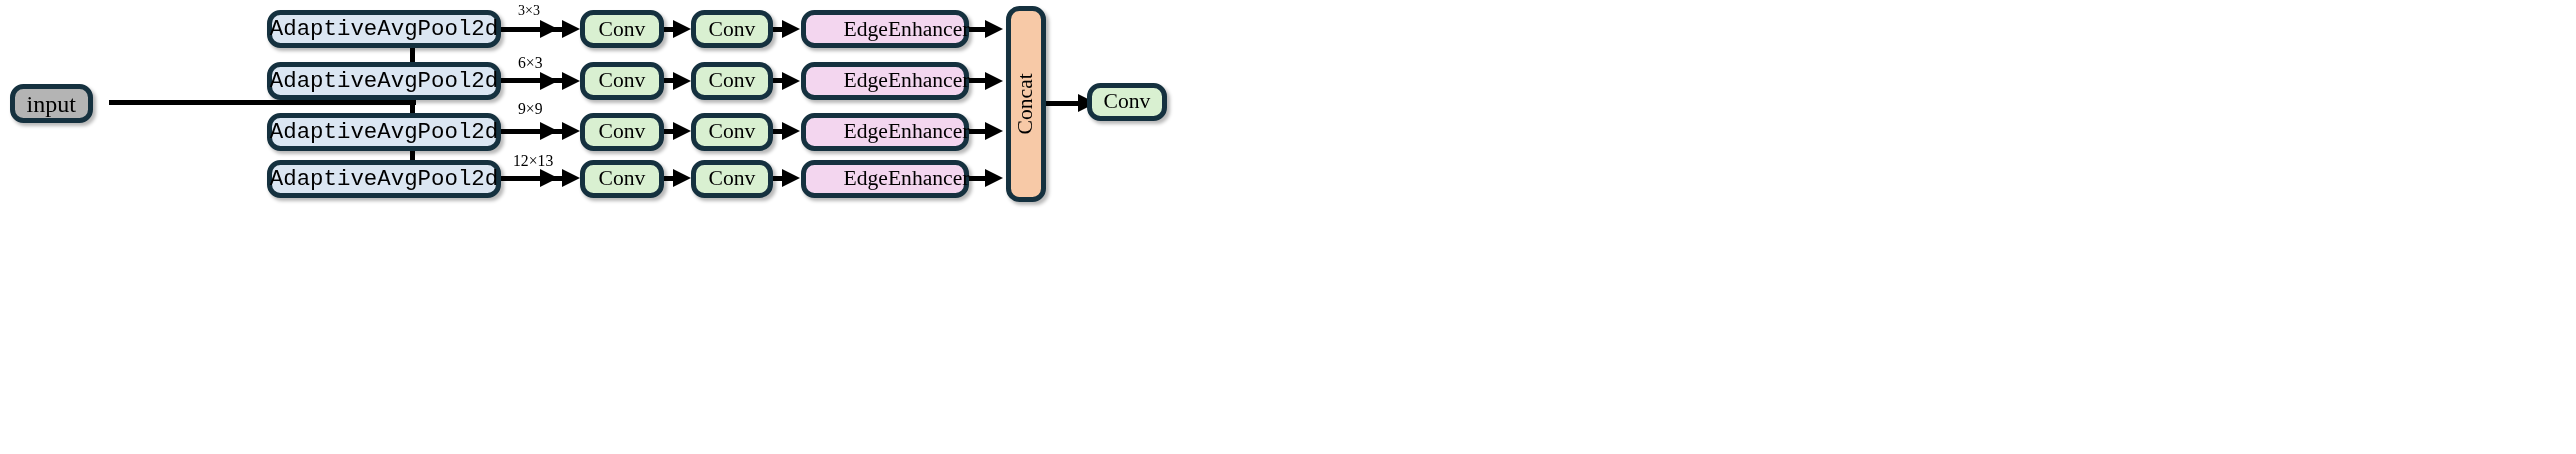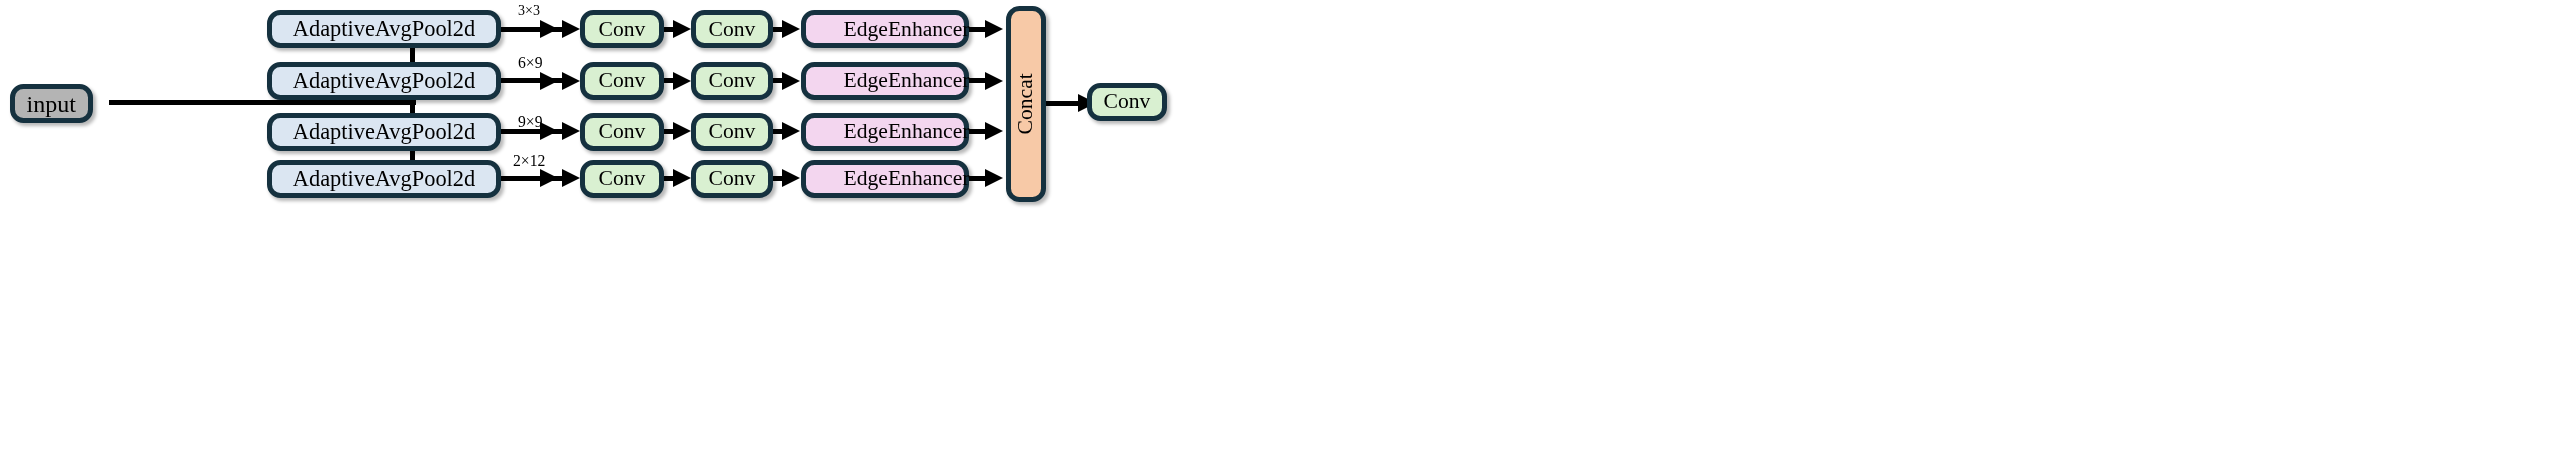--- a/index.html
+++ b/index.html
@@ -31,21 +31,21 @@
     white-space: nowrap;
     box-shadow: 2.2px 3px 3.7px rgba(0,0,0,0.28);
   }
   .node-label {
     display: block;
     font-weight: 400;
   }
 
   
   .c-input  { background: #b4b4b4; }
-  .c-pool   { background: #dbe6f2; }
+  .c-pool   { background: #dbe6f2; font-family: Liberation Mono, monospace; }
   .c-conv   { background: #d9f0d1; align-items: center; }
   .c-edge   { background: #f3d6ef; padding-left: 43px; }
   .c-concat { background: #f7c9a7; }
 
   
   .node.vertical .node-label {
     transform: rotate(-90deg);
     transform-origin: center center;
   }
 
@@ -122,21 +122,21 @@
 
   <div class="hline" style="left: 410px; top: 78px; width: 131px; background: rgb(0, 0, 0);"></div>
   <div class="arrowhead" style="left: 540px; top: 72px; border-left-color: rgb(0, 0, 0);"></div>
 
   <div class="node c-pool" style="left: 267px; top: 62px; width: 234px; height: 38px; font-size: 22.4px; background: rgb(219, 230, 242); border-color: rgb(21, 49, 63);">
       <span class="node-label">AdaptiveAvgPool2d</span>
     </div>
 
   <div class="hline" style="left: 501px; top: 78px; width: 63px; background: rgb(0, 0, 0);"></div>
   <div class="arrowhead" style="left: 562px; top: 72px; border-left-color: rgb(0, 0, 0);"></div>
-  <div class="kcap" style="left:518px; top:55px; font-size:15.7px;">6×9</div>
+  <div class="kcap" style="left:518px; top:55px; font-size:15.7px;">6×3</div>
 
   <div class="node c-conv" style="left: 580px; top: 62px; width: 84px; height: 38px; font-size: 21.6px; background: rgb(217, 240, 209); border-color: rgb(21, 49, 63);">
       <span class="node-label">Conv</span>
     </div>
 
   <div class="hline" style="left: 664px; top: 78px; width: 18px; background: rgb(0, 0, 0);"></div>
   <div class="arrowhead" style="left: 673px; top: 72px; border-left-color: rgb(0, 0, 0);"></div>
 
   <div class="node c-conv" style="left: 691px; top: 62px; width: 82px; height: 38px; font-size: 21.6px; background: rgb(217, 240, 209); border-color: rgb(21, 49, 63);">
       <span class="node-label">Conv</span>
@@ -154,21 +154,21 @@
 
   <div class="hline" style="left: 410px; top: 129px; width: 131px; background: rgb(0, 0, 0);"></div>
   <div class="arrowhead" style="left: 540px; top: 122px; border-left-color: rgb(0, 0, 0);"></div>
 
   <div class="node c-pool" style="left: 267px; top: 113px; width: 234px; height: 38px; font-size: 22.4px; background: rgb(219, 230, 242); border-color: rgb(21, 49, 63);">
       <span class="node-label">AdaptiveAvgPool2d</span>
     </div>
 
   <div class="hline" style="left: 501px; top: 129px; width: 63px; background: rgb(0, 0, 0);"></div>
   <div class="arrowhead" style="left: 562px; top: 122px; border-left-color: rgb(0, 0, 0);"></div>
-  <div class="kcap" style="left:518px; top:114px; font-size:15.7px;">9×9</div>
+  <div class="kcap" style="left:518px; top:101px; font-size:15.7px;">9×9</div>
 
   <div class="node c-conv" style="left: 580px; top: 113px; width: 84px; height: 38px; font-size: 21.6px; background: rgb(217, 240, 209); border-color: rgb(21, 49, 63);">
       <span class="node-label">Conv</span>
     </div>
 
   <div class="hline" style="left: 664px; top: 129px; width: 18px; background: rgb(0, 0, 0);"></div>
   <div class="arrowhead" style="left: 673px; top: 122px; border-left-color: rgb(0, 0, 0);"></div>
 
   <div class="node c-conv" style="left: 691px; top: 113px; width: 82px; height: 38px; font-size: 21.6px; background: rgb(217, 240, 209); border-color: rgb(21, 49, 63);">
       <span class="node-label">Conv</span>
@@ -186,21 +186,21 @@
 
   <div class="hline" style="left: 410px; top: 176px; width: 131px; background: rgb(0, 0, 0);"></div>
   <div class="arrowhead" style="left: 540px; top: 169px; border-left-color: rgb(0, 0, 0);"></div>
 
   <div class="node c-pool" style="left: 267px; top: 160px; width: 234px; height: 38px; font-size: 22.4px; background: rgb(219, 230, 242); border-color: rgb(21, 49, 63);">
       <span class="node-label">AdaptiveAvgPool2d</span>
     </div>
 
   <div class="hline" style="left: 501px; top: 176px; width: 63px; background: rgb(0, 0, 0);"></div>
   <div class="arrowhead" style="left: 562px; top: 169px; border-left-color: rgb(0, 0, 0);"></div>
-  <div class="kcap" style="left:513px; top:153px; font-size:15.7px;">2×12</div>
+  <div class="kcap" style="left:513px; top:153px; font-size:15.7px;">12×13</div>
 
   <div class="node c-conv" style="left: 580px; top: 160px; width: 84px; height: 38px; font-size: 21.6px; background: rgb(217, 240, 209); border-color: rgb(21, 49, 63);">
       <span class="node-label">Conv</span>
     </div>
 
   <div class="hline" style="left: 664px; top: 176px; width: 18px; background: rgb(0, 0, 0);"></div>
   <div class="arrowhead" style="left: 673px; top: 169px; border-left-color: rgb(0, 0, 0);"></div>
 
   <div class="node c-conv" style="left: 691px; top: 160px; width: 82px; height: 38px; font-size: 21.6px; background: rgb(217, 240, 209); border-color: rgb(21, 49, 63);">
       <span class="node-label">Conv</span>

